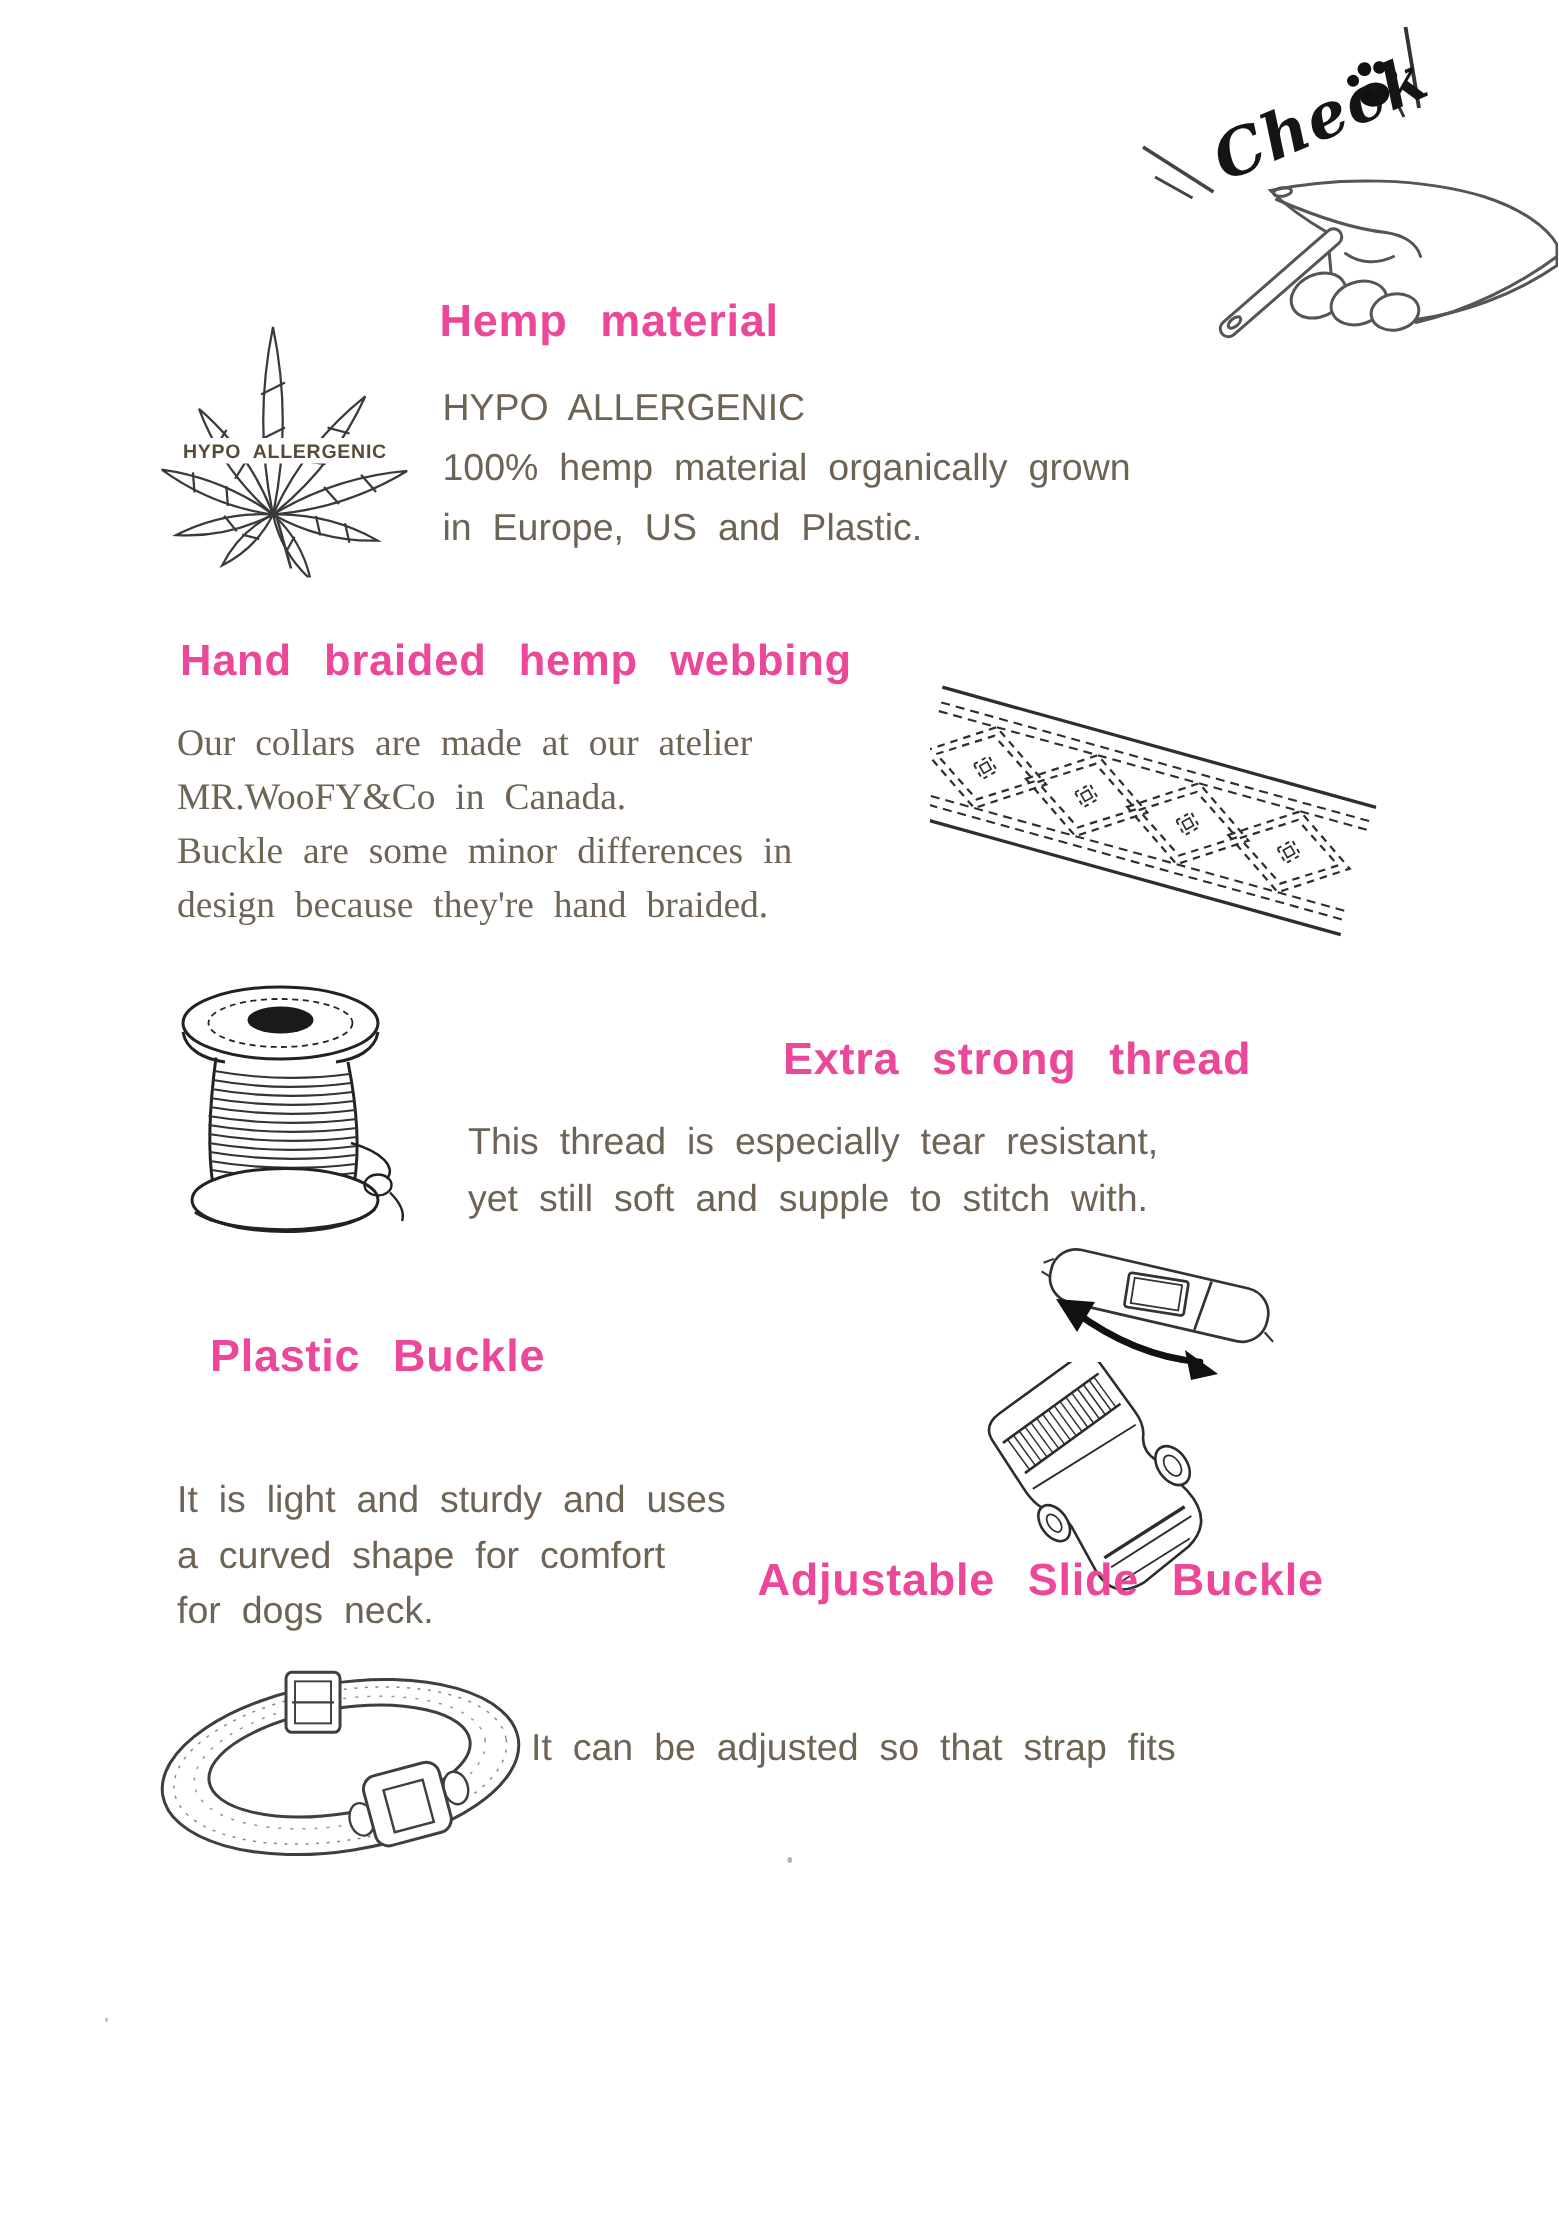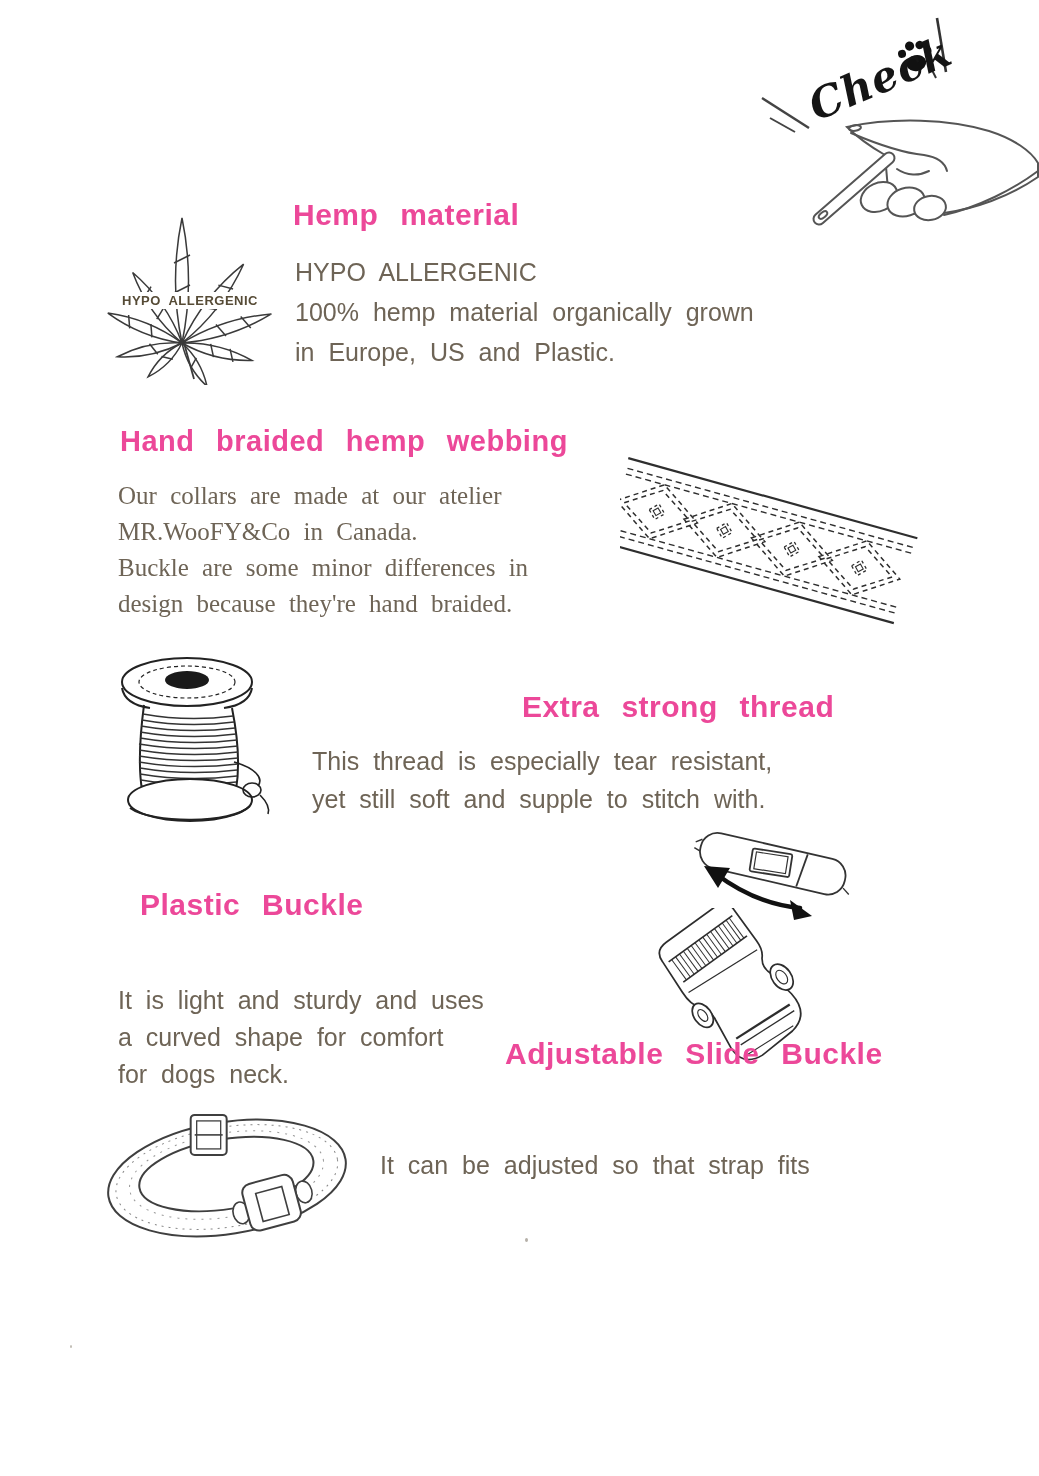--- a/index.html
+++ b/index.html
@@ -272,20 +272,20 @@
       </g>
       <g transform="translate(146,90) rotate(-6)">
         <ellipse cx="-8" cy="24" rx="8" ry="11" fill="#fff" stroke-width="1.6"></ellipse>
         <ellipse cx="58" cy="20" rx="8" ry="11" fill="#fff" stroke-width="1.6"></ellipse>
         <rect x="-2" y="-2" width="52" height="48" rx="9" fill="#fff"></rect>
         <rect x="11" y="9" width="27" height="29" stroke-width="1.6"></rect>
       </g>
     </g>
   </svg>
 
-  <div class="abs body-text" style="left:380px;top:1147px;line-height:37px;">
+  <div class="abs body-text" style="left:354px;top:1147px;line-height:37px;">
     <span class="ln">It can be adjusted so that strap fits</span>
   </div>
 
   <div class="abs speck" style="left:525px;top:1238px;width:3px;height:4px;background:#b5b0a8;"></div>
   <div class="abs speck" style="left:70px;top:1345px;width:2px;height:3px;background:#c0bcb4;"></div>
 
 </div>
 
 </body></html>

